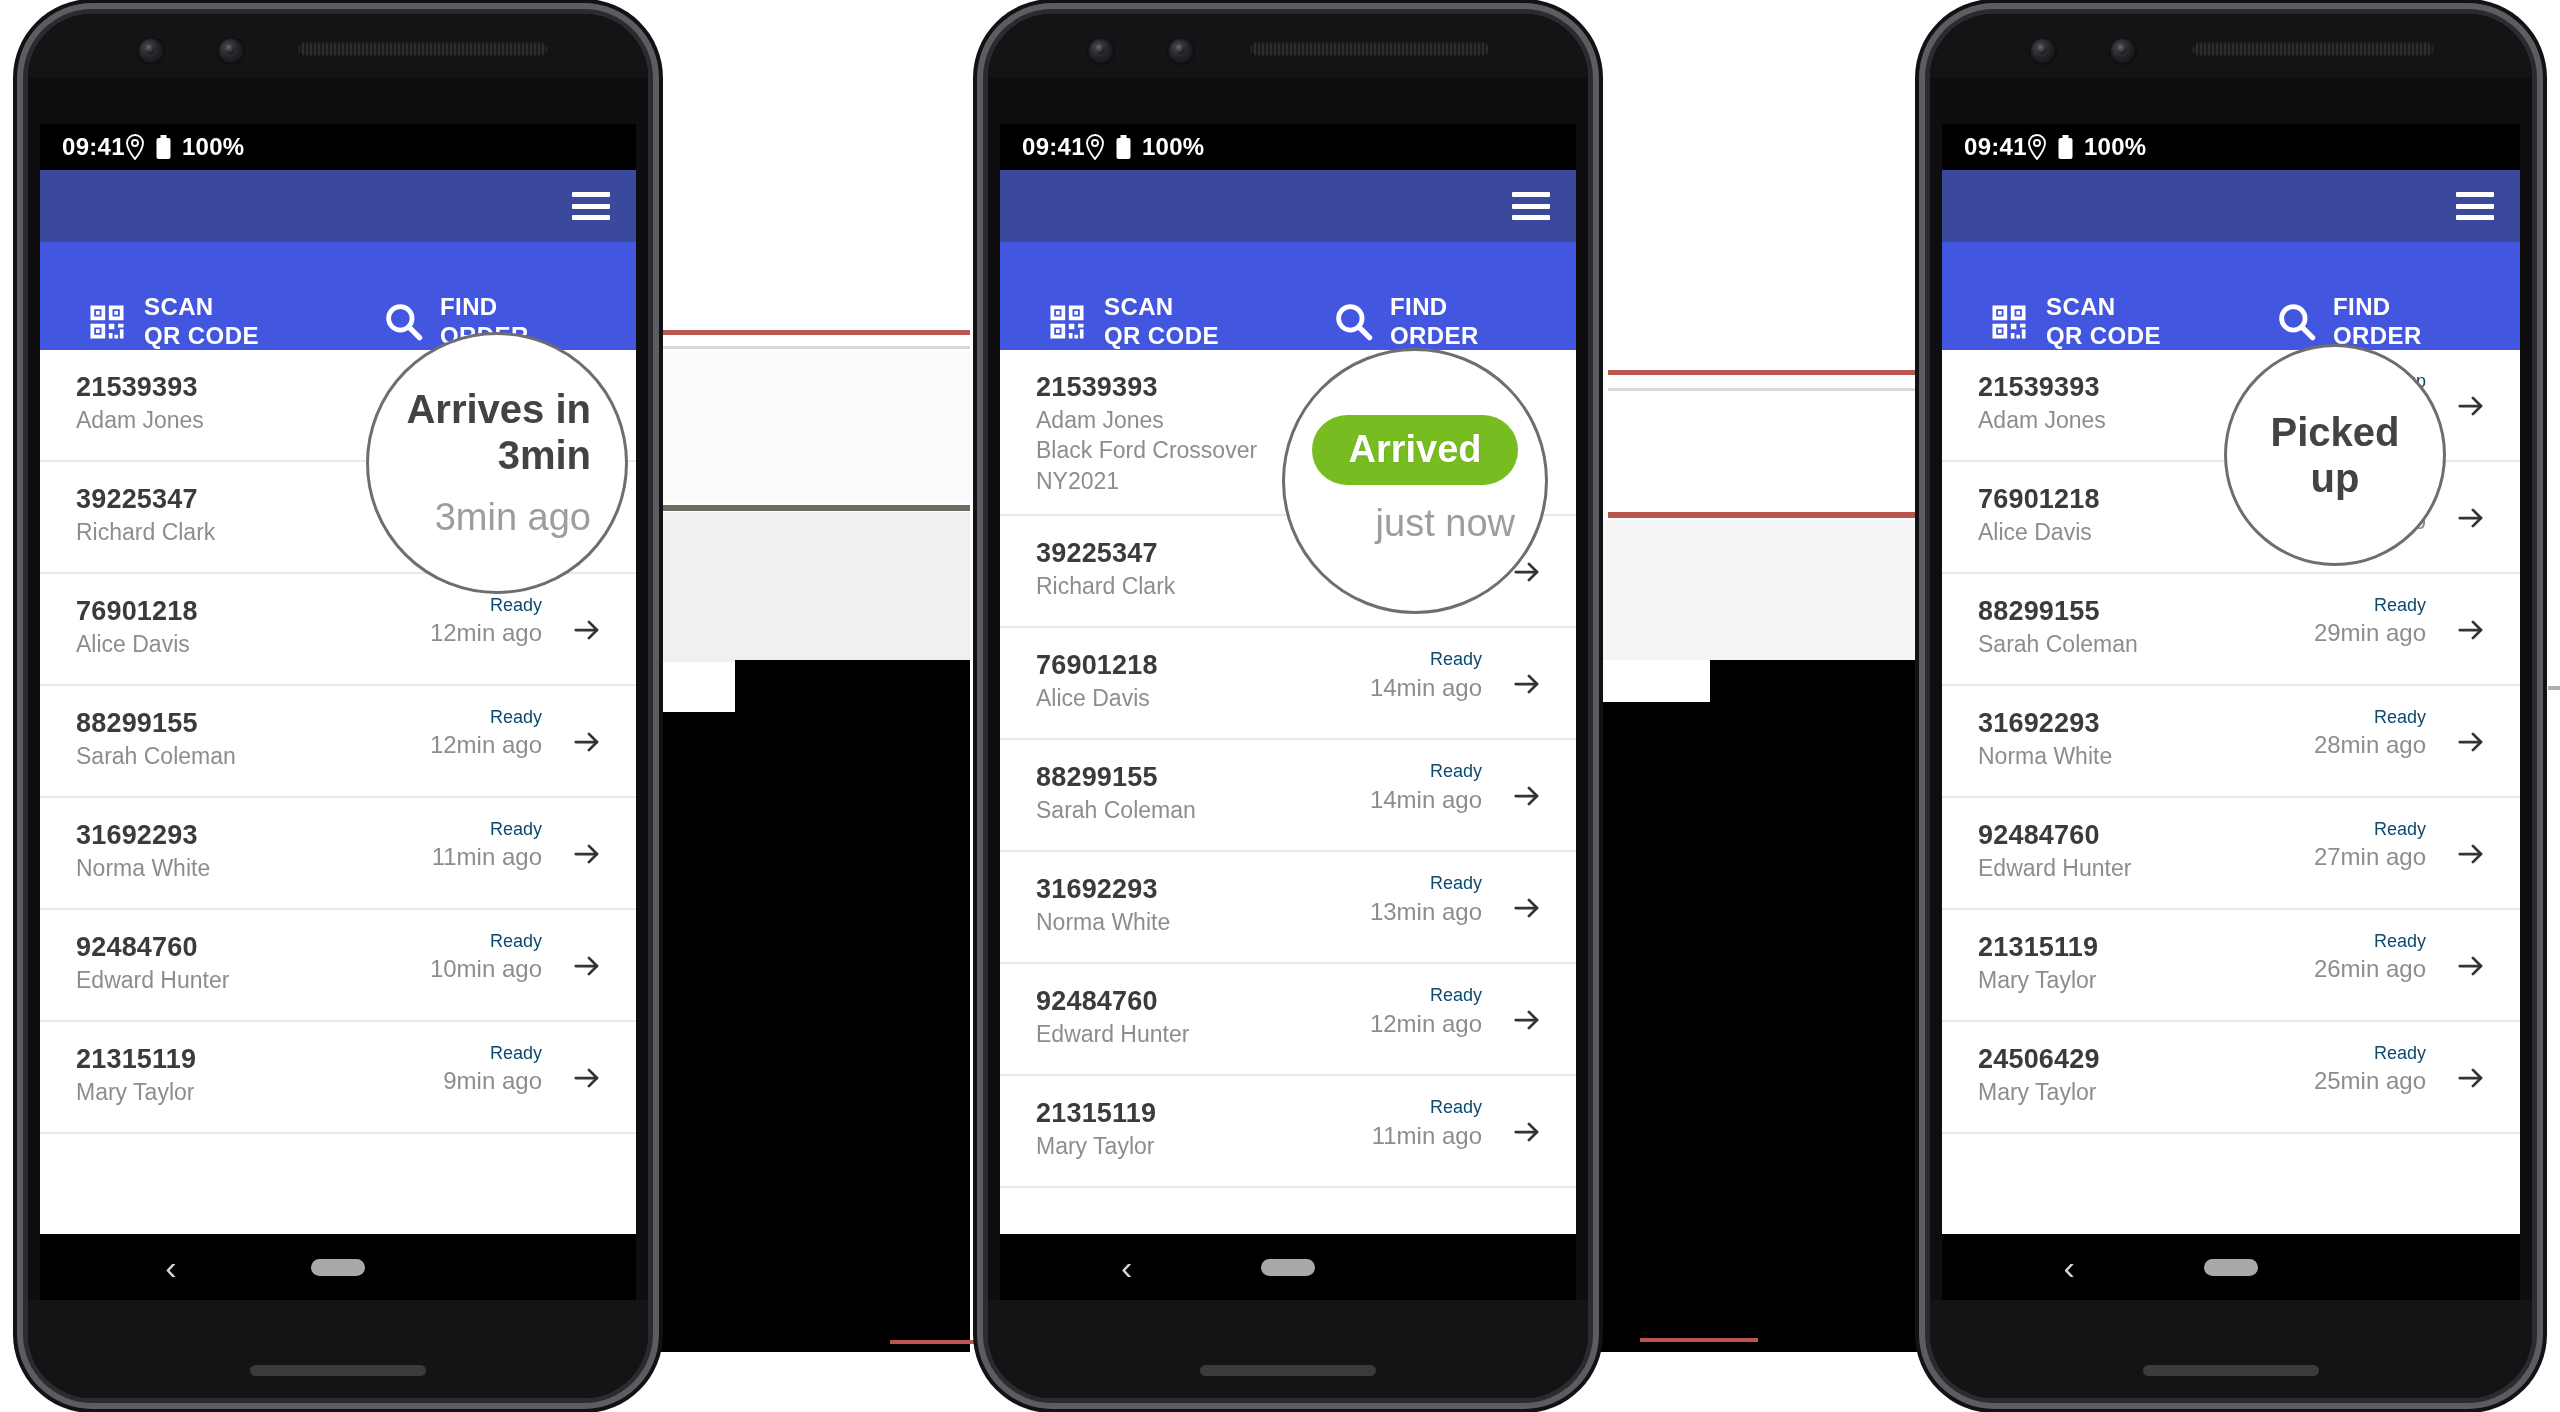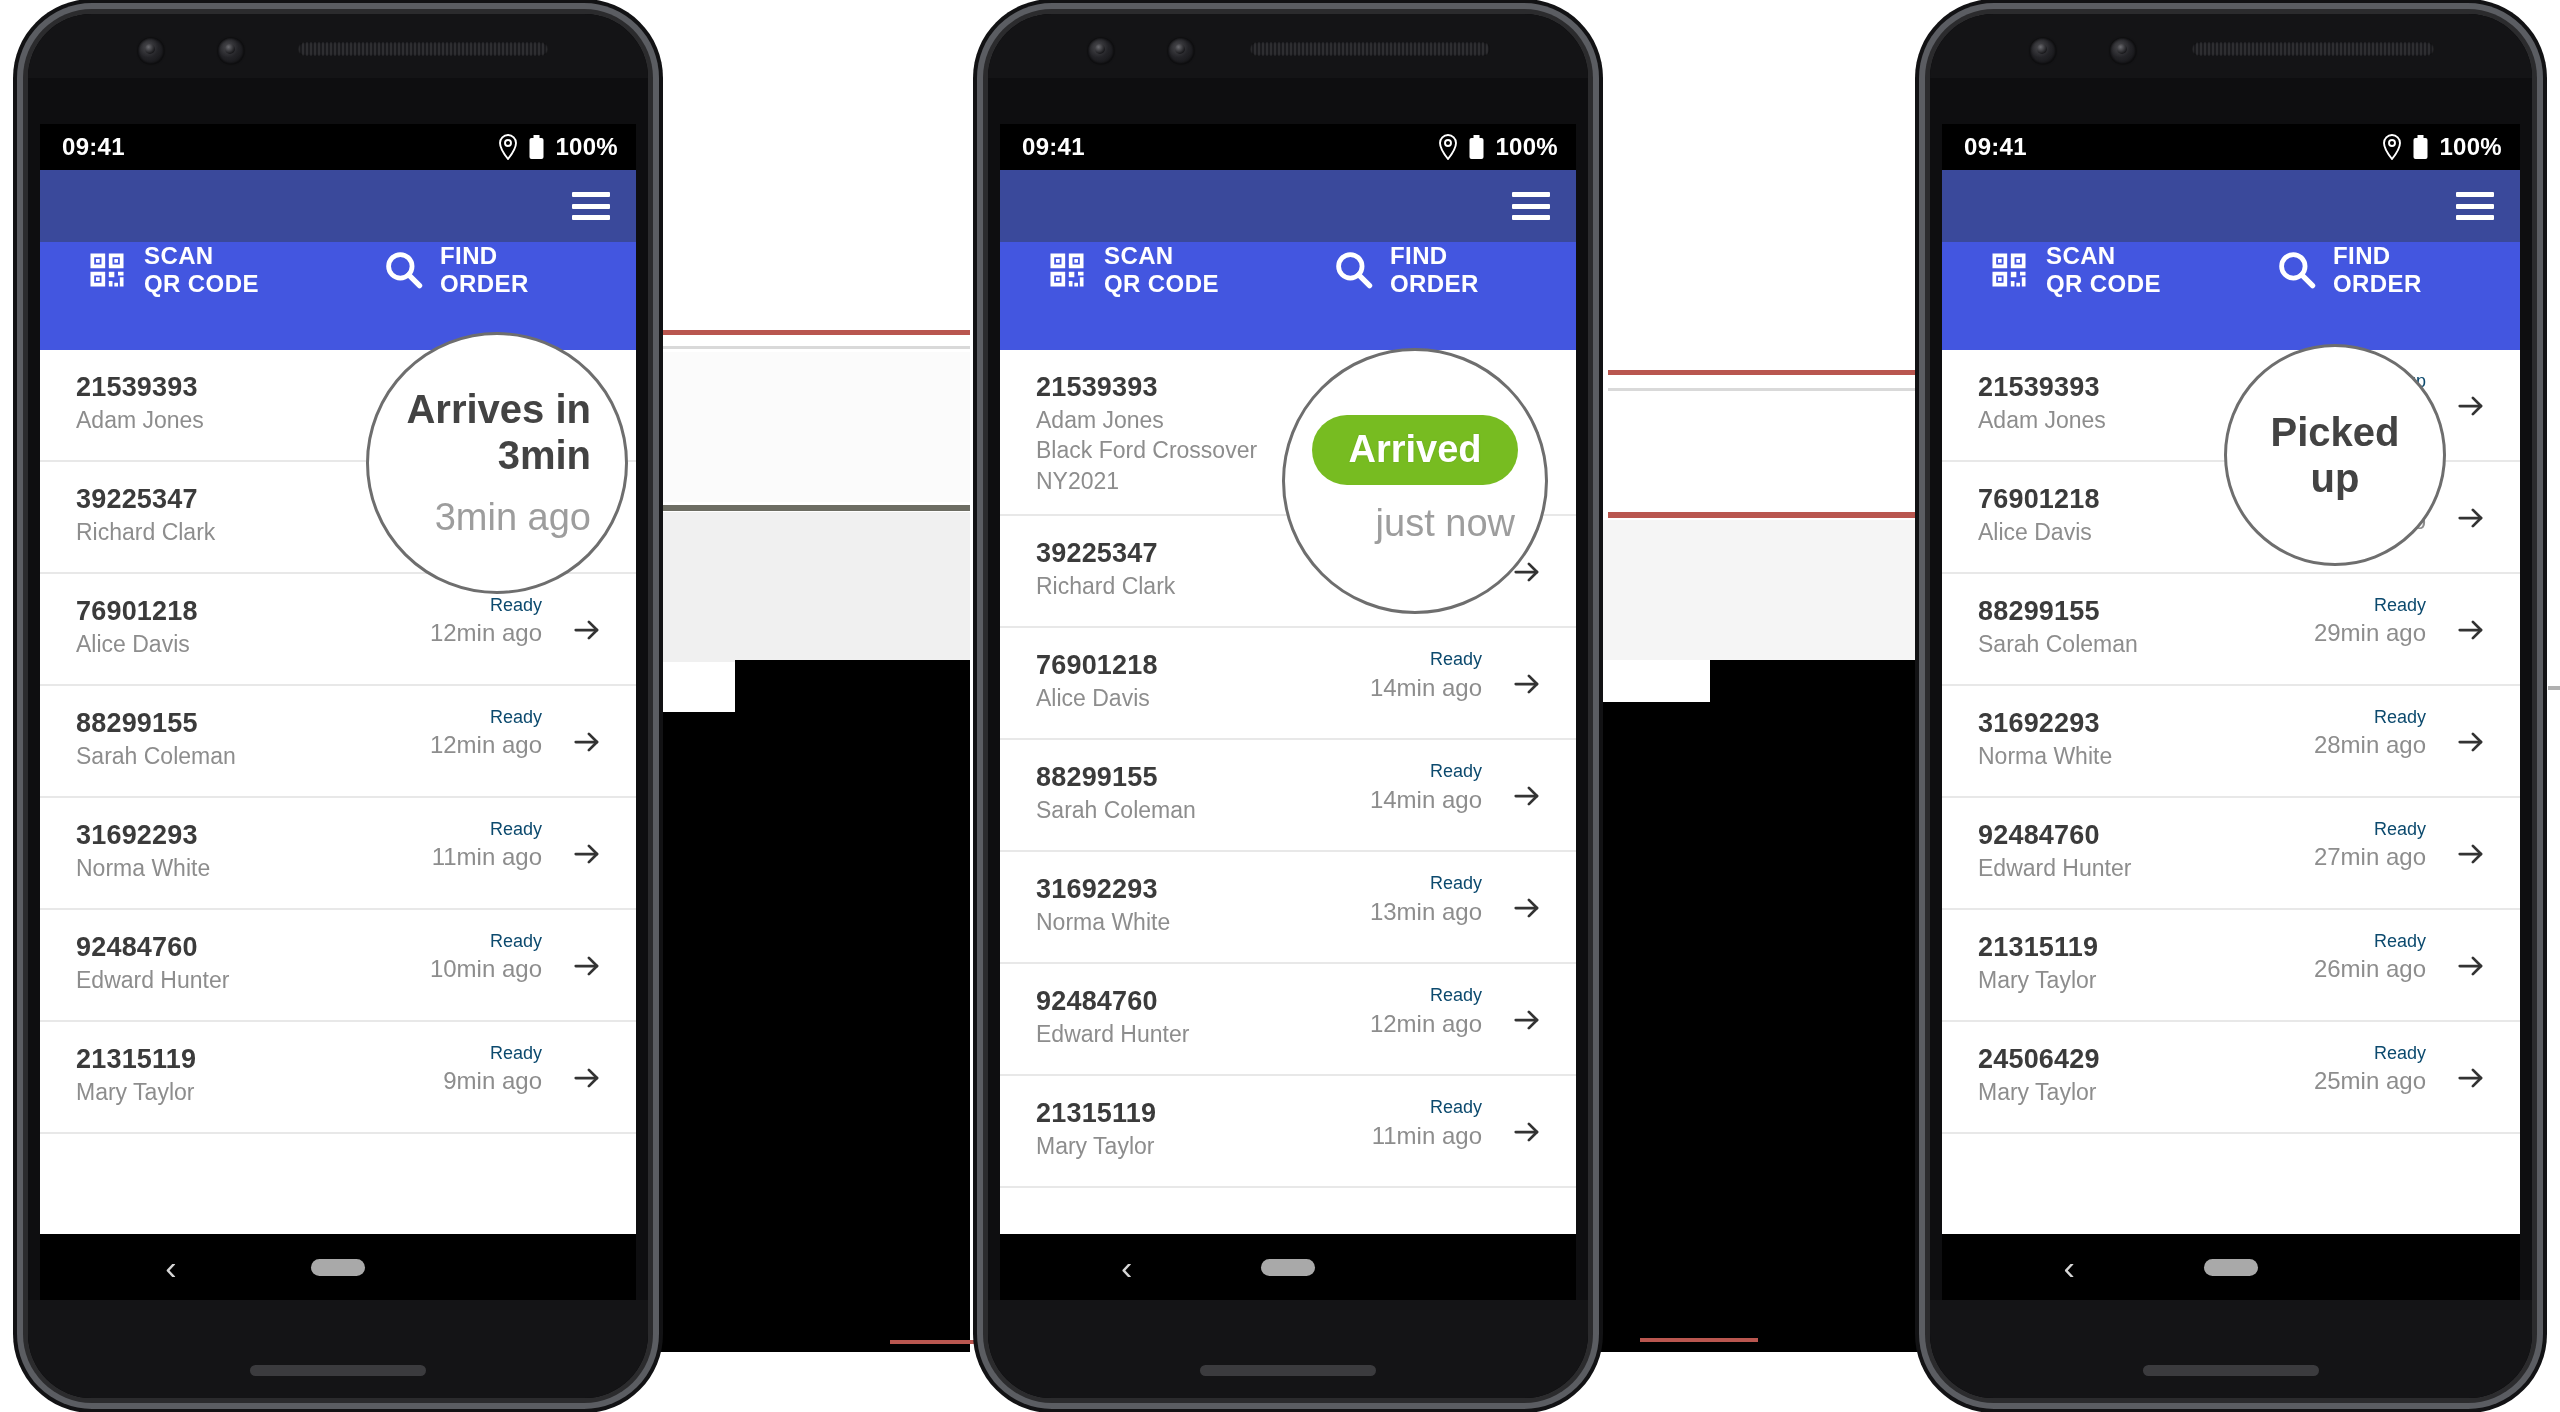--- a/index.html
+++ b/index.html
@@ -40,41 +40,41 @@
     position:absolute; top:28px; height:14px; border-radius:8px;
     background: repeating-linear-gradient(90deg,#2e2e31 0 2px,#1b1b1e 2px 4px);
     box-shadow: inset 0 0 2px #000;
   }
 
   .screen { position:absolute; overflow:hidden; background:#ffffff; }
 
   
   .statusbar {
     height:46px; background:#000; color:#fff;
-    display:flex; align-items:center; justify-content:space-between;
+    display:flex; align-items:center; 
     padding: 0 18px 0 22px;
     font-size:24px; font-weight:bold; letter-spacing:.3px;
   }
   .status-right { display:flex; align-items:center; gap:10px; }
   .status-right svg { display:block; }
   .batt-pct { font-size:24px; font-weight:bold; }
 
   
   .topbar {
     height:72px; background:#3a499b;
     display:flex; align-items:center; justify-content:flex-end;
     padding-right:26px;
   }
   .hamburger { width:38px; height:28px; display:flex; flex-direction:column; justify-content:space-between; cursor:pointer; }
   .hamburger i { display:block; height:5px; background:#fff; border-radius:1px; }
 
   
   .actionbar {
     height:108px; background:#4356e0; color:#fff;
-    display:flex; align-items:flex-start;
+    display:flex; align-items:flex-end;
   }
   .act {
     flex:1; display:flex; align-items:center; gap:14px;
     padding-left:44px;
   }
   .act-lbl { font-size:24px; font-weight:bold; line-height:1.18; letter-spacing:.4px; }
 
   
   .list { background:#fff; }
   .row {

